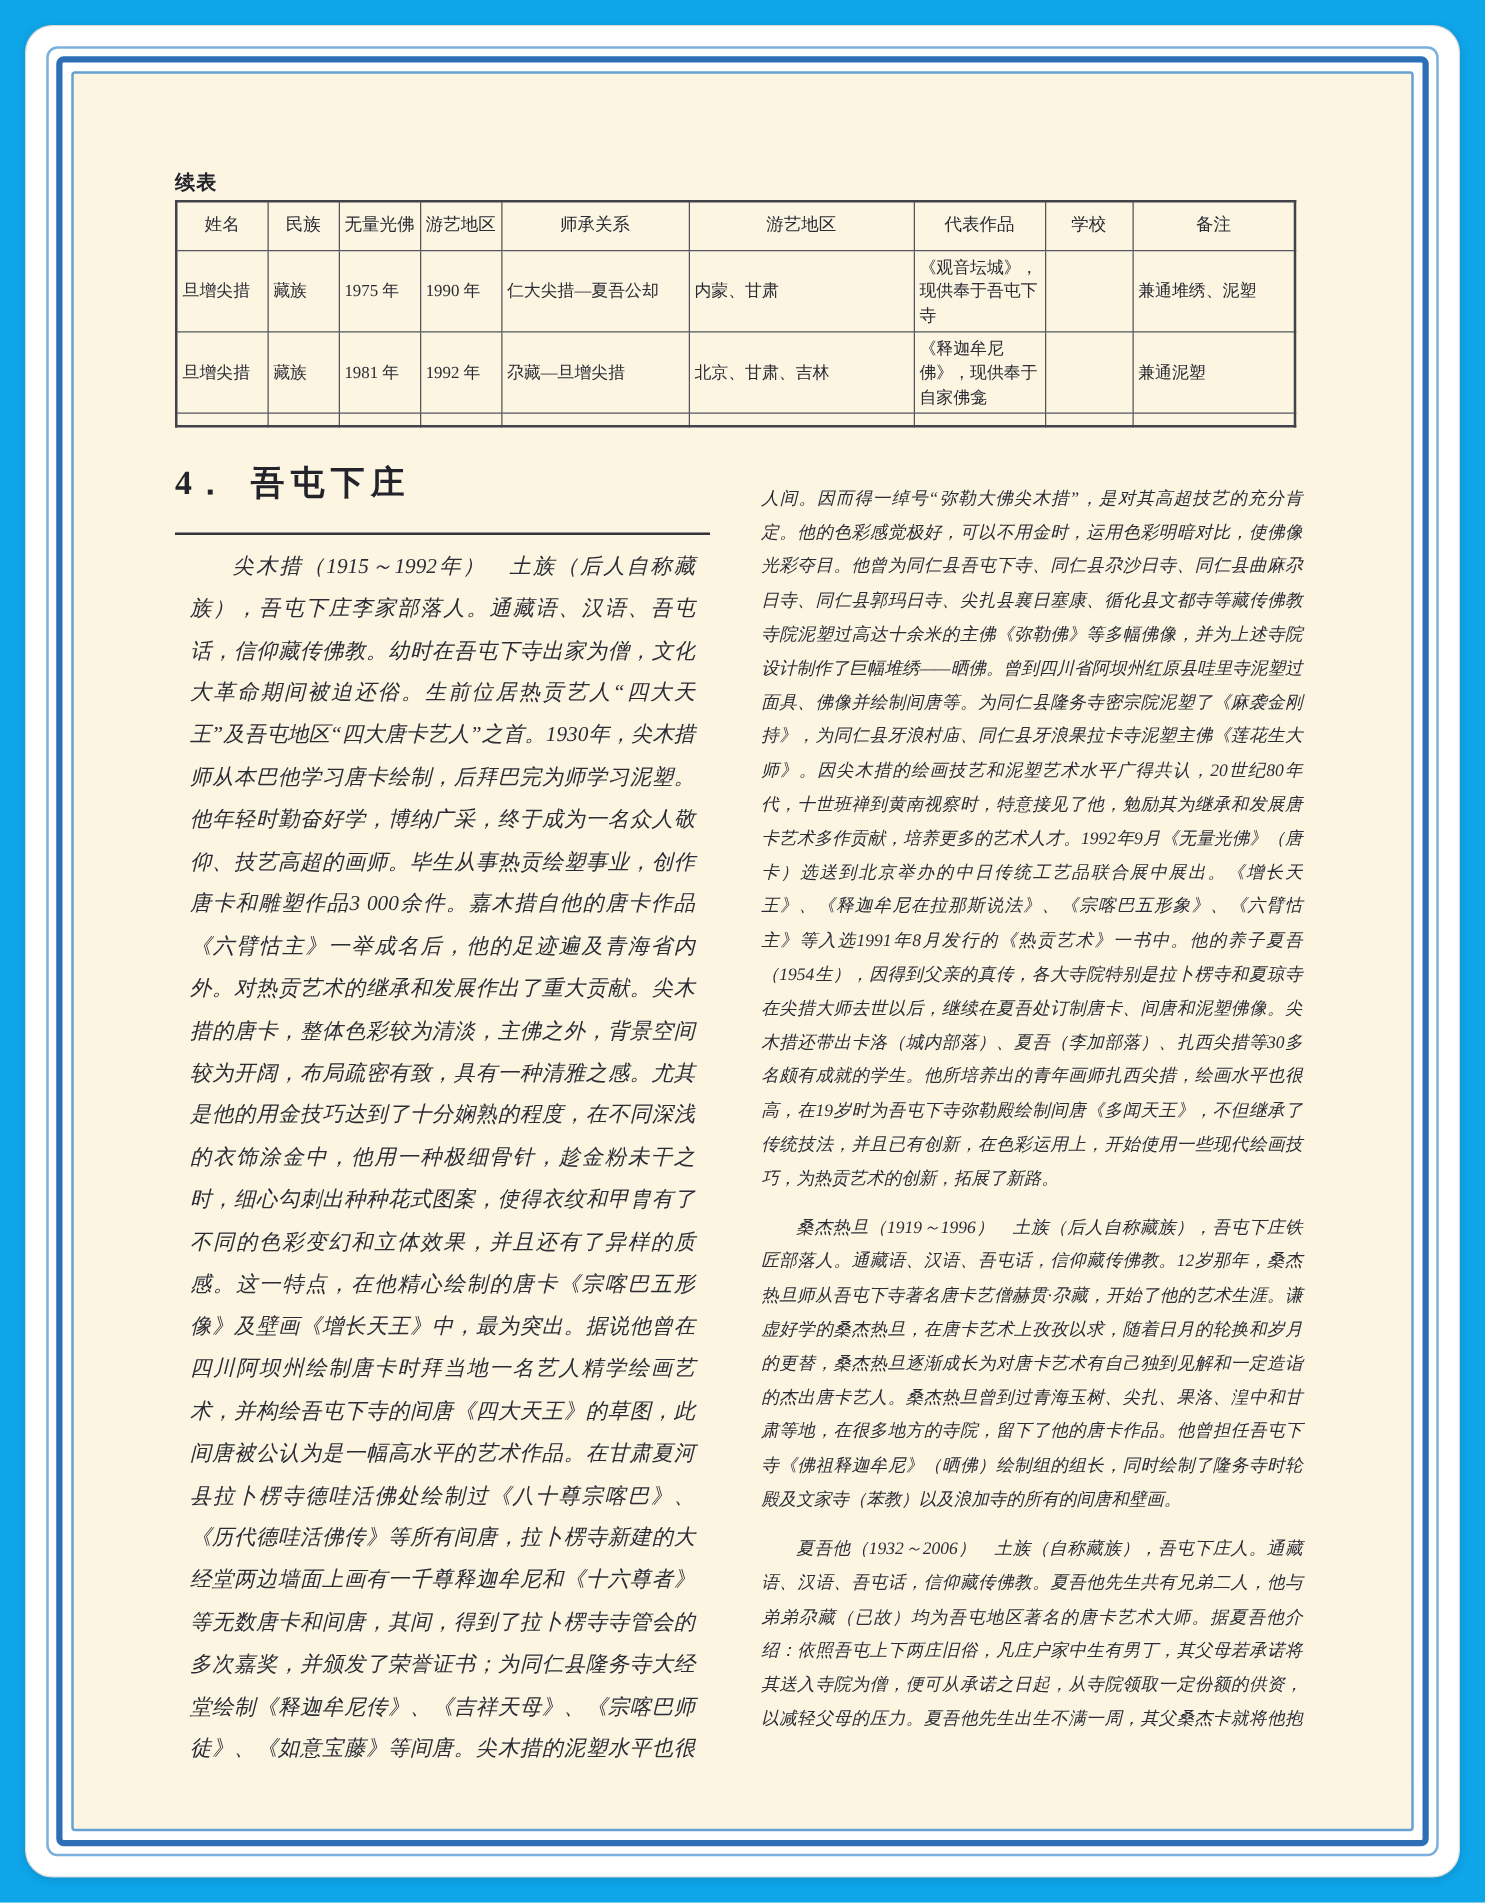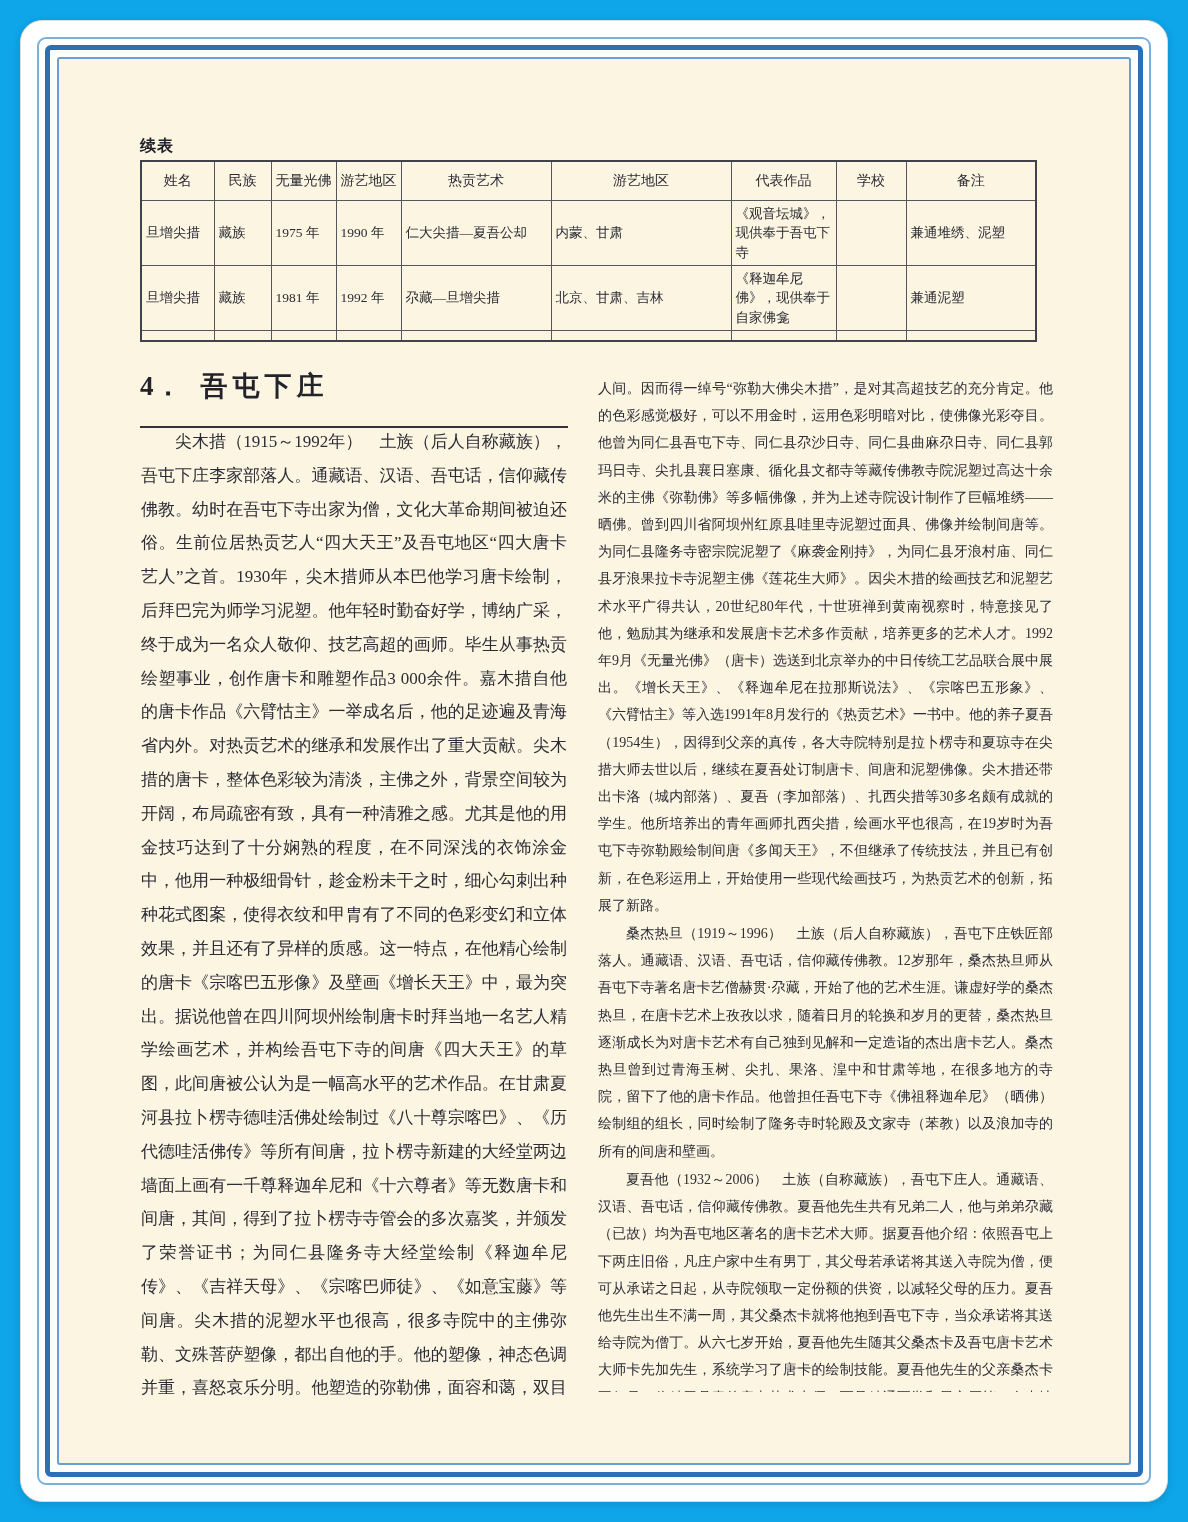--- a/index.html
+++ b/index.html
@@ -19,21 +19,21 @@
   table.artists th{height:34px;font-size:14px;}
   table.artists tr.data-row td{height:60px;}
   table.artists tr.tail-row td{height:9px;padding:0;}
 
   .section-heading{position:absolute;left:140px;top:368px;width:428px;border-bottom:2px solid #34343b;
     padding-bottom:22px;font-size:27px;font-weight:bold;color:#23232b;letter-spacing:1px;}
   .section-heading .num{margin-right:18px;}
   .section-heading .ttl{letter-spacing:5px;}
 
   .col{position:absolute;text-align:justify;color:#2c2c35;overflow:hidden;}
-  .col p{margin:1px;}
+  .col p{margin:12px;font-style:italic;}
   .col p.indent{text-indent:2em;}
   .col-left{left:140px;top:424px;width:428px;height:986px;font-size:17px;line-height:33.8px;}
   .col-right{left:597px;top:374px;width:457px;height:1018px;font-size:14px;line-height:27.2px;}
 </style>
 </head>
 <body>
 
 <div class="page">
   <div class="card"></div>
   <div class="frame-a"></div>
@@ -53,21 +53,21 @@
         <col style="width:105px">
         <col style="width:70px">
         <col style="width:130px">
     </colgroup>
     <tbody>
         <tr>
       <th>姓名</th>
       <th>民族</th>
       <th>无量光佛</th>
       <th>游艺地区</th>
-      <th>热贡艺术</th>
+      <th>师承关系</th>
       <th>游艺地区</th>
       <th>代表作品</th>
       <th>学校</th>
       <th>备注</th>
     </tr>
     <tr class="data-row">
       <td>旦增尖措</td>
       <td>藏族</td>
       <td>1975 年</td>
       <td>1990 年</td>

